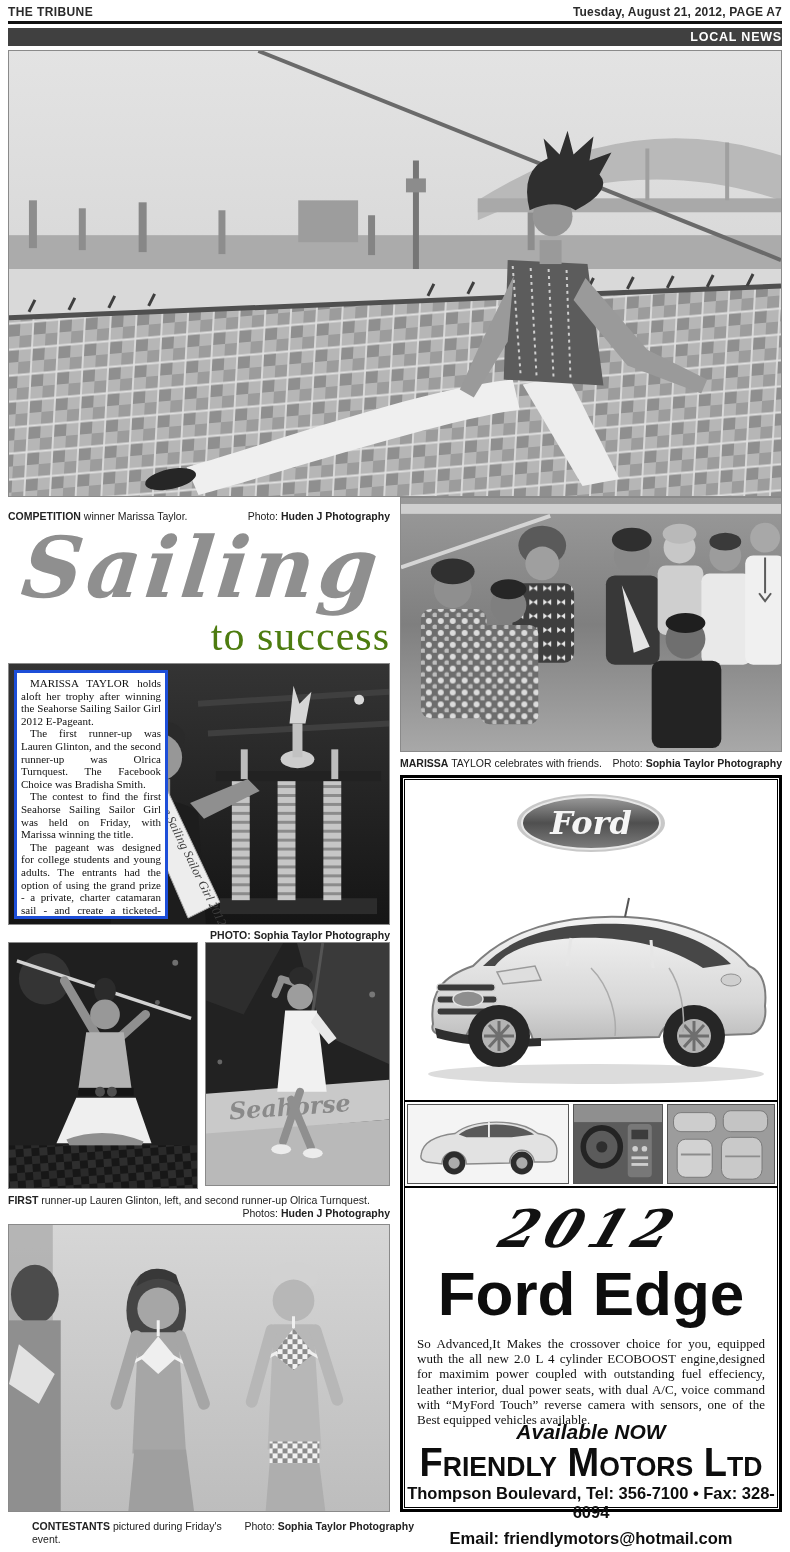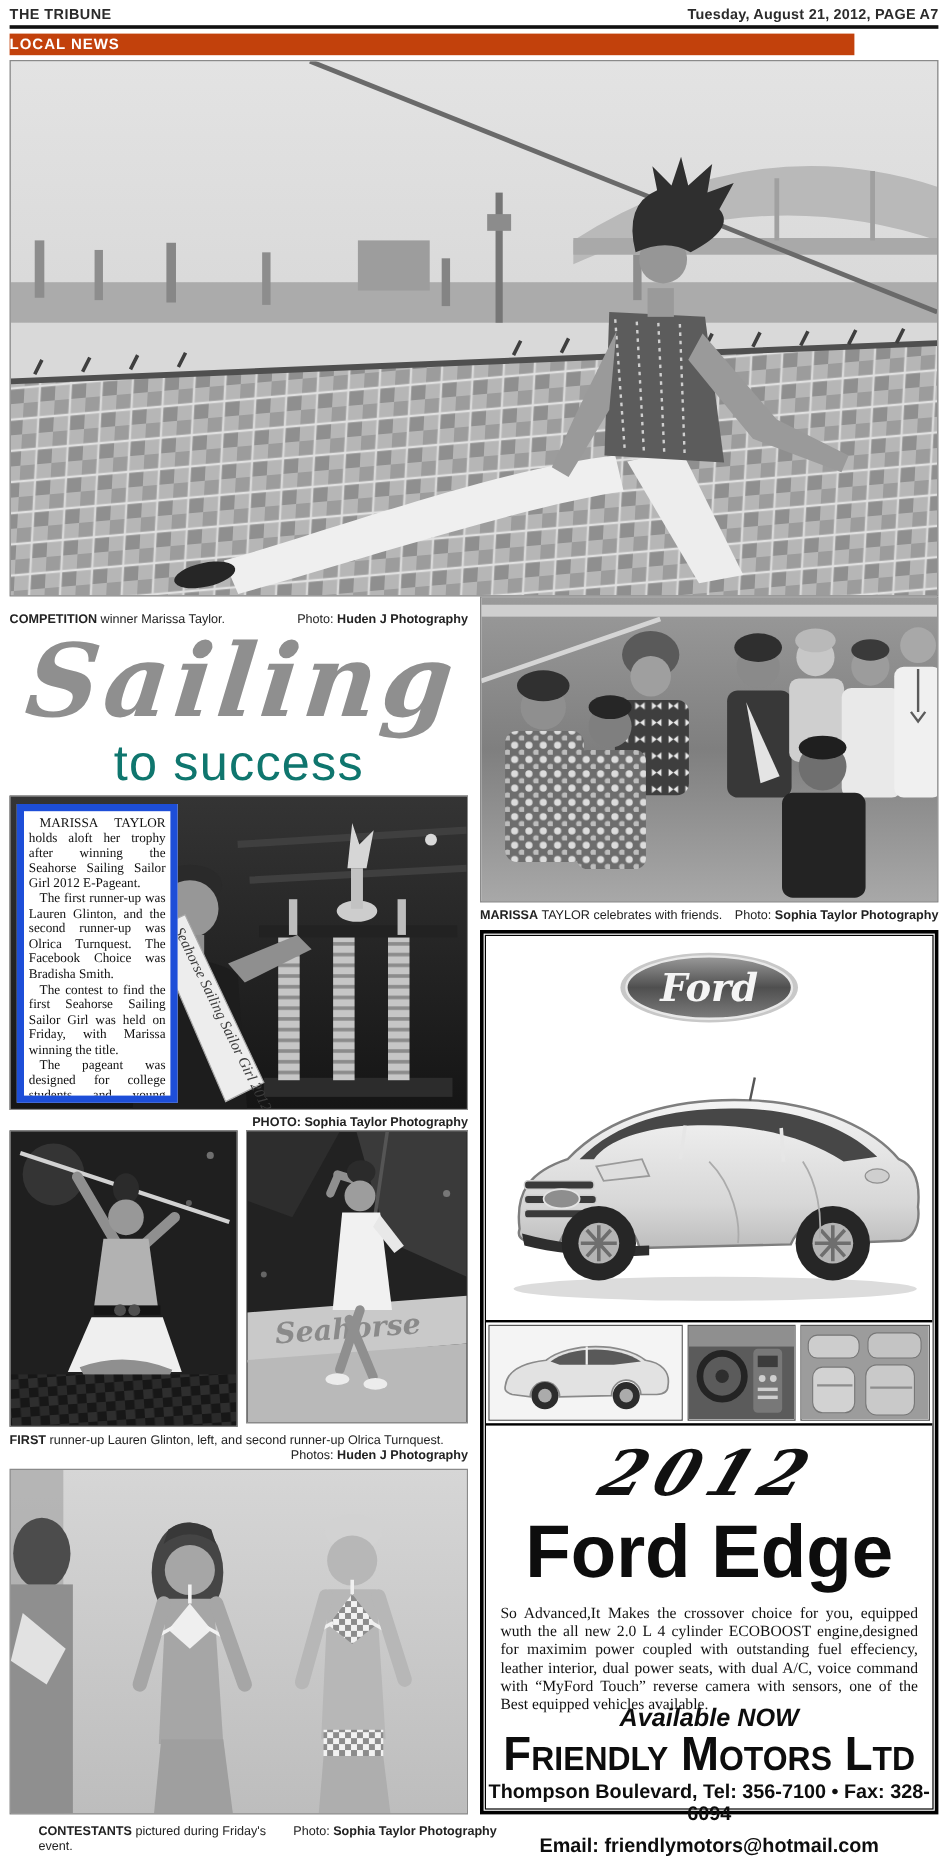--- a/index.html
+++ b/index.html
@@ -3,43 +3,43 @@
 <meta charset="utf-8">
 <style>
   * { margin:0; padding:0; box-sizing:border-box; }
   body { background:#e8e8e8; font-family:"Liberation Sans", sans-serif; }
   .page { position:relative; width:790px; height:1552px; background:#ffffff; margin:0 auto; overflow:hidden; color:#1a1a1a; }
 
   
   .mast-left  { position:absolute; left:8px; top:5px; font-size:12px; font-weight:700; letter-spacing:.4px; color:#2b2b2b; }
   .mast-right { position:absolute; right:8px; top:5px; font-size:12px; font-weight:700; letter-spacing:.2px; color:#2b2b2b; }
   .mast-rule  { position:absolute; left:8px; top:21px; width:774px; height:3px; background:#111; }
-  .section-bar{ position:absolute; left:8px; top:28px; width:704px; height:18px; background:#c2410c;
-                display:flex; align-items:center; justify-content:flex-start; }
+  .section-bar{ position:absolute; left:8px; top:28px; width:774px; height:18px; background:#404040;
+                display:flex; align-items:center; justify-content:flex-end; }
   .section-bar span { color:#fff; font-size:12.5px; font-weight:700; letter-spacing:.8px; }
 
   .photo { position:absolute; border:1px solid #8a8a8a; background:#cfcfcf; overflow:hidden; }
   .photo svg { display:block; width:100%; height:100%; }
 
   
   .cap { position:absolute; font-size:10.5px; color:#222; line-height:13px; }
   .cap .lead { font-weight:700; }
   .cap .credit { font-weight:700; }
   .cap-flex { display:flex; justify-content:space-between; align-items:flex-start; }
 
   
   .headline-script { position:absolute; left:14px; top:518px; width:376px; text-align:center;
                      font-family:"DejaVu Serif", serif; font-style:italic; font-weight:700;
                      font-size:84px; color:#8f8f8f; letter-spacing:4px; transform:skewX(-6deg); }
-  .headline-sub    { position:absolute; left:8px; top:612px; width:382px; text-align:center;
-                     font-family:Liberation Sans, sans-serif; font-size:42px; color:#0f766e; letter-spacing:1px; }
+  .headline-sub    { position:absolute; left:8px; top:612px; width:382px; text-align:right;
+                     font-family:Liberation Serif, serif; font-size:42px; color:#4d7c0f; letter-spacing:1px; }
 
   
-  .article-box { position:absolute; left:14px; top:670px; width:134px; height:249px;
-                 background:#fff; border:6px solid #1d4ed8; padding:4px 4px 2px 4px;
+  .article-box { position:absolute; left:14px; top:670px; width:154px; height:249px;
+                 background:#fff; border:3px solid #1d4ed8; padding:4px 4px 2px 4px;
                  font-family:"Liberation Serif", serif; font-size:11px; line-height:12.6px;
                  text-align:justify; color:#101010; overflow:hidden; }
   .article-box p { text-indent:9px; }
 
   
   .ad-box   { position:absolute; left:400px; top:775px; width:382px; height:737px; border:3px solid #000; background:#fff; }
   .ad-inner { position:absolute; inset:1px; border:1px solid #000; }
   .ad-logo  { position:absolute; left:0; right:0; top:12px; display:flex; justify-content:center; }
   .ad-car   { position:absolute; left:6px; top:88px; width:362px; height:228px; }
   .ad-thumbs{ position:absolute; left:0; top:320px; width:100%; height:88px; border-top:2px solid #000; border-bottom:2px solid #000;

